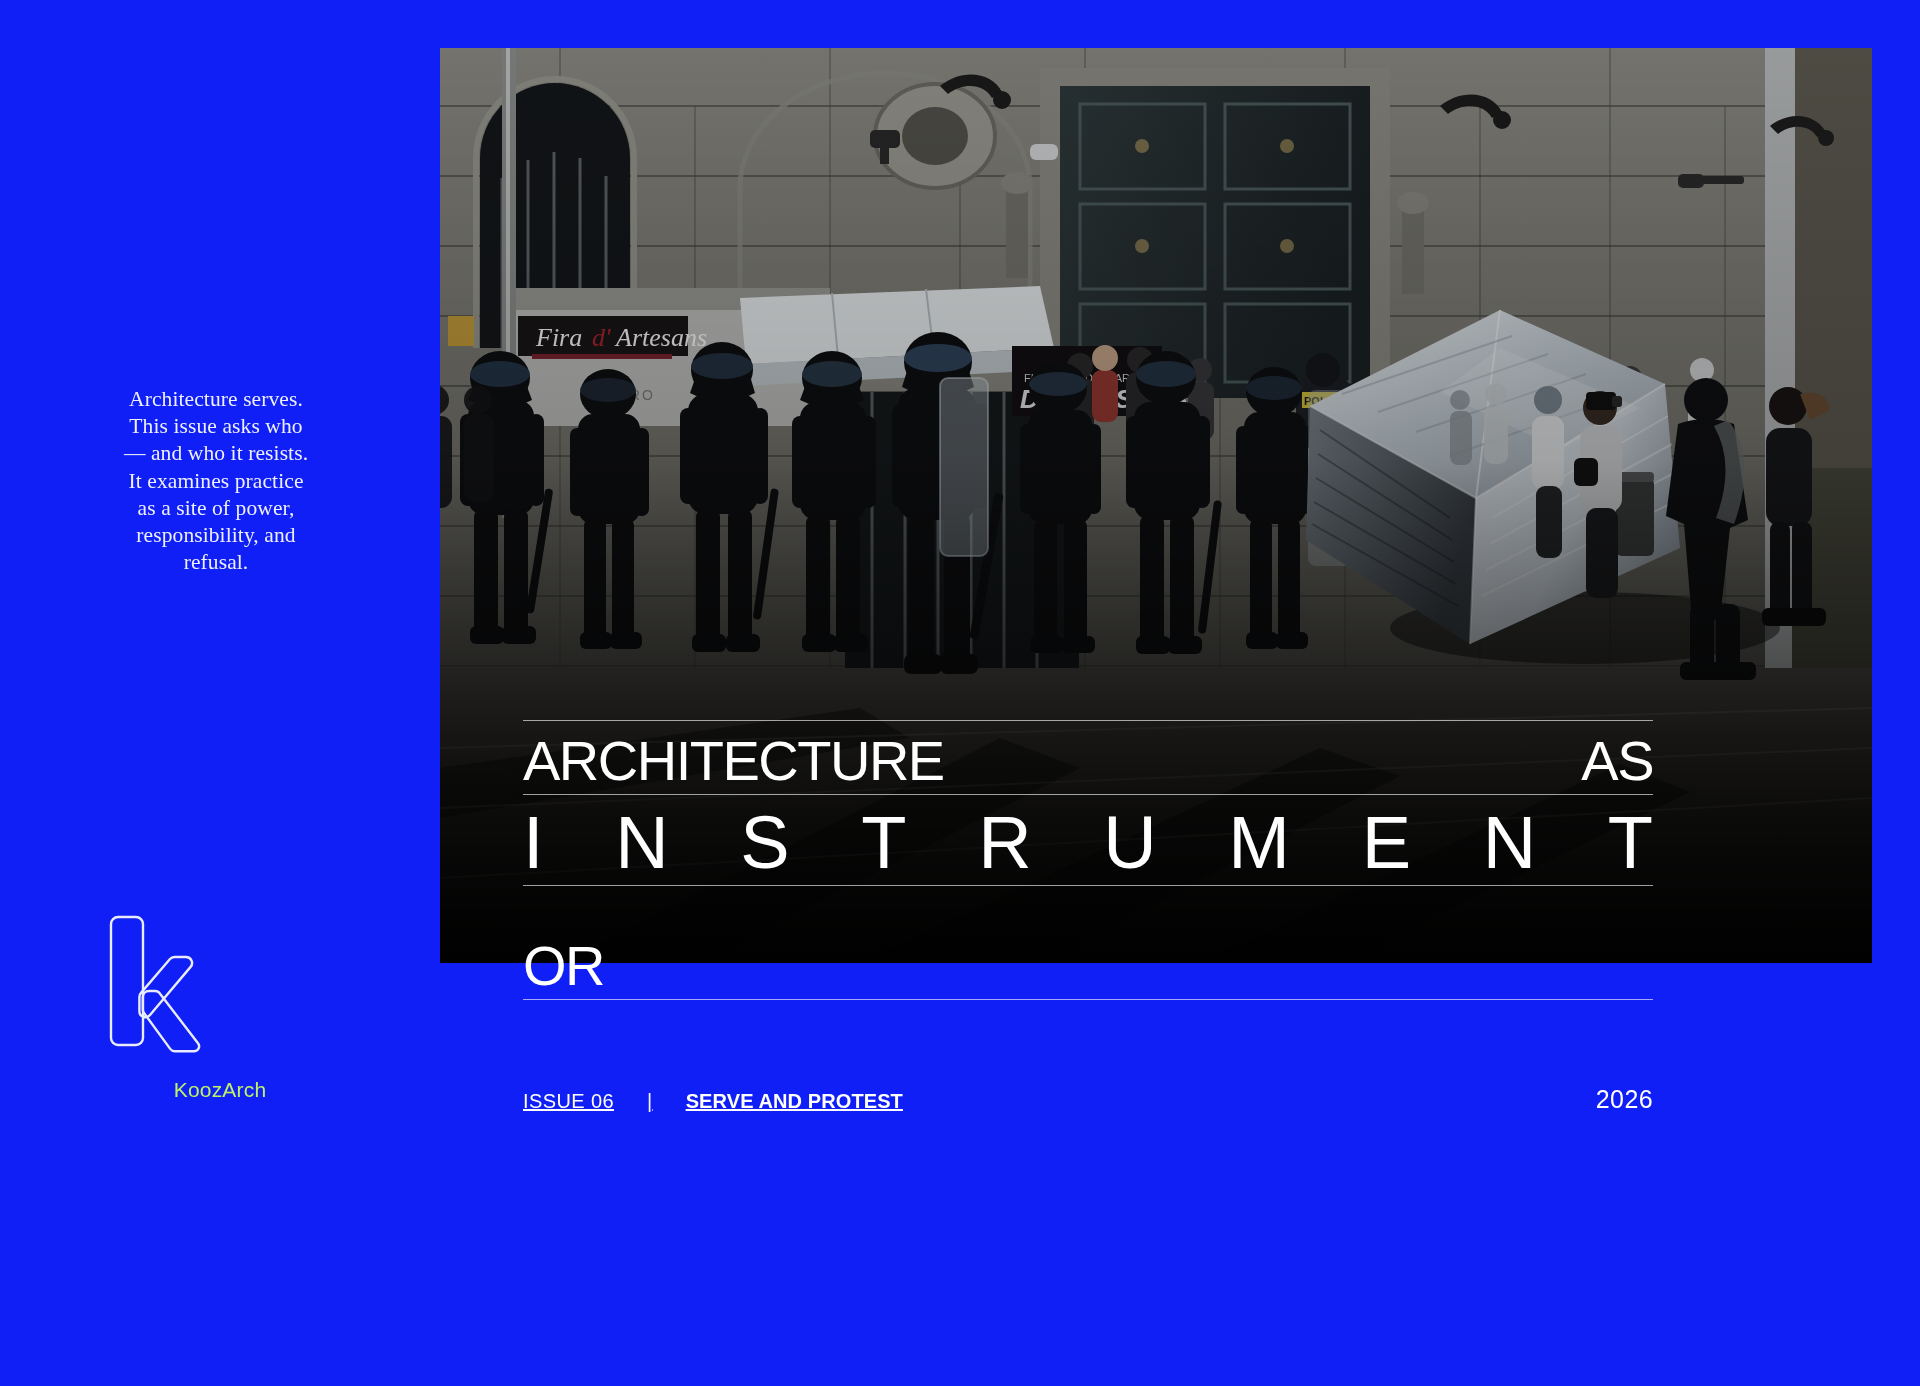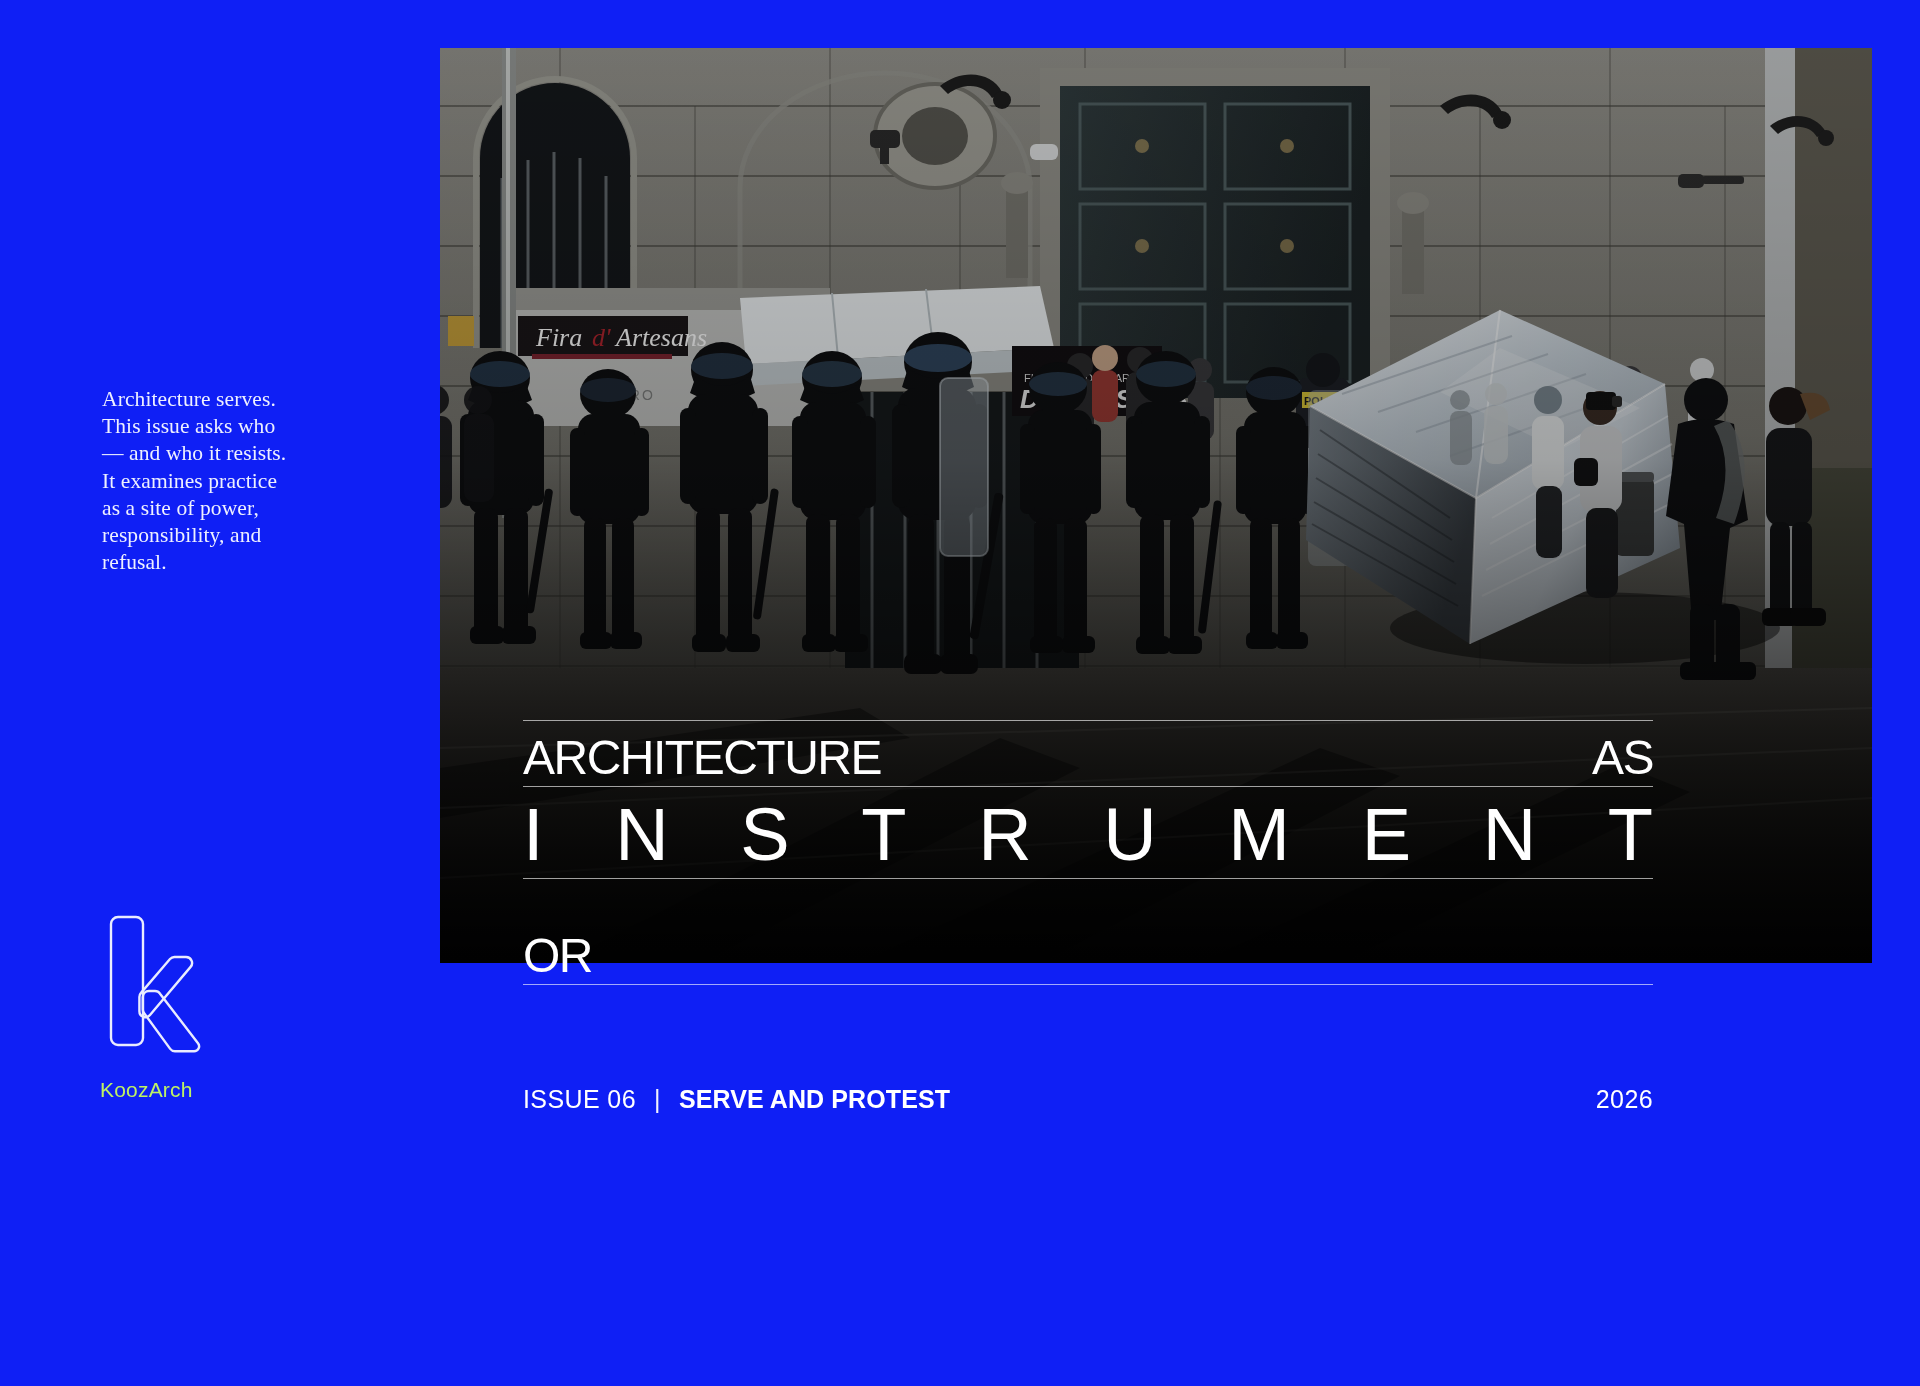--- a/index.html
+++ b/index.html
@@ -13,20 +13,21 @@
     overflow: hidden;
     font-family: "Liberation Sans", sans-serif;
     -webkit-font-smoothing: antialiased;
   }
 
   .page {
     position: relative;
     width: 1920px;
     height: 1114px;
     background: #0f1ff5;
+    text-align: center;
   }
 
   
   .left-col {
     position: absolute;
     left: 102px;
     top: 386px;
     width: 228px;
   }
   .intro-text {
@@ -82,21 +83,21 @@
     height: 1px;
     width: 100%;
     background: rgba(255,255,255,0.62);
   }
   .hl-row {
     position: relative;
     display: flex;
     justify-content: space-between;
     align-items: baseline;
     font-weight: 300;
-    font-size: 48px;
+    font-size: 56px;
     line-height: 0.98;
     letter-spacing: -1.5px;
   }
   .hl-row-1 { padding: 13px 0 5px 0; }
   .hl-row-3 { padding: 13px 0 5px 0; margin-top: 40px; }
   .hl-row-2 {
     display: block;
     padding: 12px 0 6px 0;
     font-weight: 300;
     font-size: 74px;
@@ -116,23 +117,24 @@
     top: 1085px;
     width: 1130px;
     display: flex;
     align-items: baseline;
     justify-content: space-between;
     color: #ffffff;
   }
   .caption-left {
     display: flex;
     align-items: baseline;
-    gap: 0;
-    font-size: 25px;
+    gap: 15px;
+    font-size: 20px;
     letter-spacing: 0.4px;
+    text-decoration: underline;
   }
   .cap-issue { font-weight: 400; }
   .cap-sep {
     font-weight: 400;
     padding: 0 18px;
     opacity: 0.95;
   }
   .cap-title { font-weight: 700; letter-spacing: 0.1px; }
   .cap-year { font-size: 25px; font-weight: 400; letter-spacing: 0.4px; margin-left: 34px; }
 </style>

